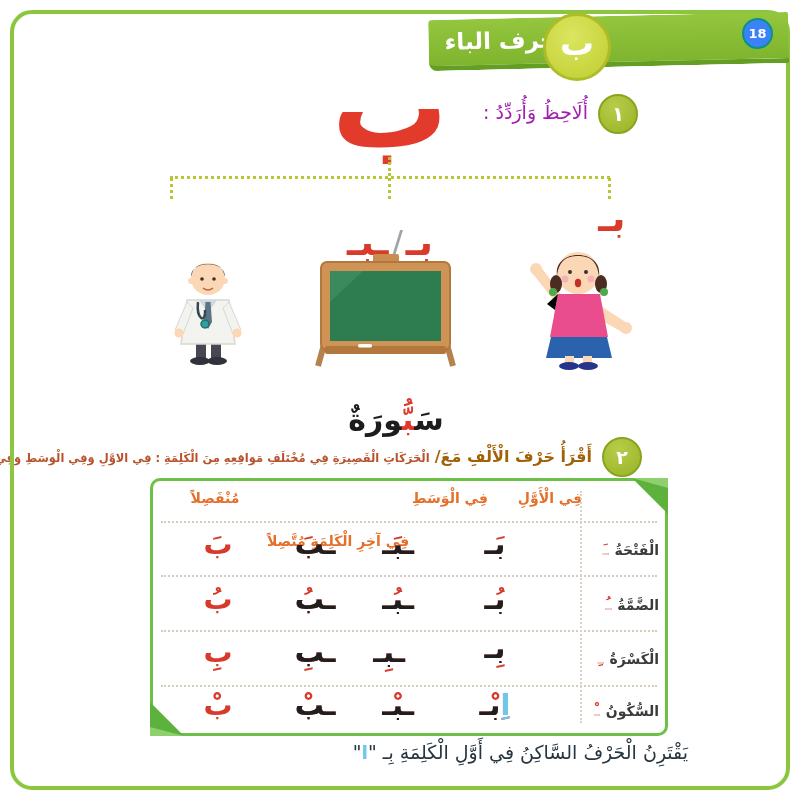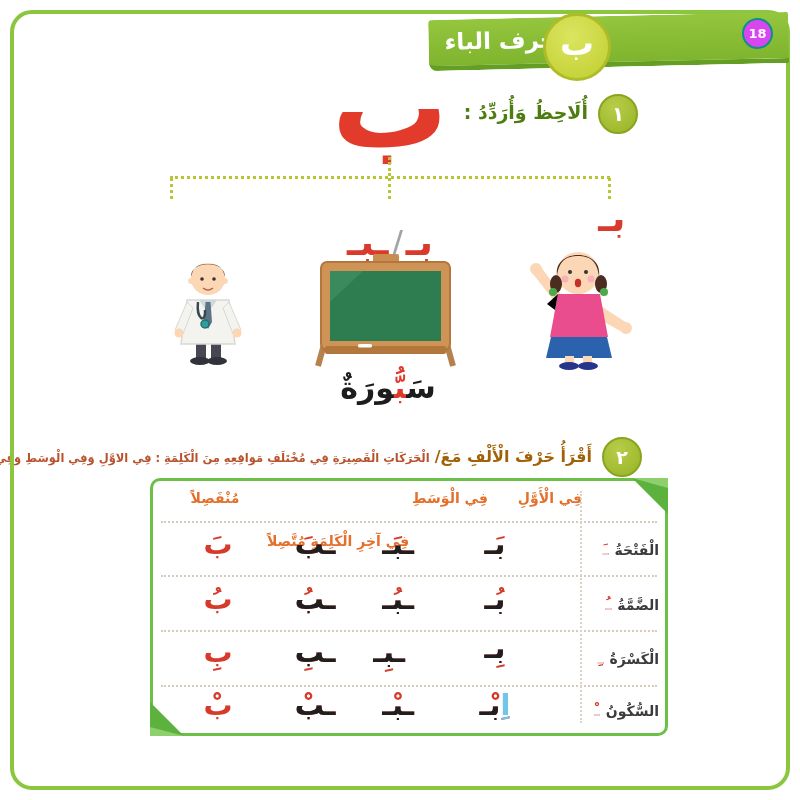--- a/index.html
+++ b/index.html
@@ -11,30 +11,30 @@
   .header-bar{position:absolute;left:428px;top:12px;width:360px;height:46px;
       background:linear-gradient(#94c63e,#7fb42e);border-bottom:5px solid #649e22;
       border-radius:4px 2px 2px 8px;transform:rotate(-1.3deg);transform-origin:100% 0;z-index:2;}
   .header-title{position:absolute;left:16px;top:9px;color:#fff;font-weight:bold;font-size:23px;
       direction:rtl;white-space:nowrap;}
   .letter-circle{position:absolute;left:543px;top:13px;width:62px;height:62px;border-radius:50%;
       background:radial-gradient(circle at 42% 32%,#dce560,#bfce2f);border:3px solid #aebd27;
       z-index:3;display:flex;align-items:center;justify-content:center;}
   .letter-circle span{color:#fff;font-weight:bold;font-size:34px;margin-top:-8px;}
   .page-badge{position:absolute;left:742px;top:18px;width:27px;height:27px;border-radius:50%;
-      background:#d946ef;border:2px solid #0c9188;color:#fff;font-weight:bold;font-size:13px;
+      background:#3b82f6;border:2px solid #0c9188;color:#fff;font-weight:bold;font-size:13px;
       display:flex;align-items:center;justify-content:center;z-index:3;}
 
   
   .sec-badge{position:absolute;width:36px;height:36px;border-radius:50%;
       background:radial-gradient(circle at 40% 30%,#b8cc49,#97b425);border:2px solid #89a51f;
       color:#fff;font-weight:bold;display:flex;align-items:center;justify-content:center;z-index:2;}
   #sec1-badge{left:598px;top:94px;font-size:20px;}
   #sec2-badge{left:602px;top:437px;font-size:19px;}
-  .sec1-instruction{position:absolute;right:212px;top:101px;color:#4d7c0f;font-weight:bold;
+  .sec1-instruction{position:absolute;right:212px;top:101px;color:#a21caf;font-weight:normal;
       font-size:19px;direction:rtl;white-space:nowrap;}
   .sec2-instruction{position:absolute;right:208px;top:447px;direction:rtl;white-space:nowrap;}
   .sec2-instruction .t-red{color:#a16207;font-weight:bold;font-size:16px;}
   .sec2-instruction .t-rest{color:#b8522c;font-weight:bold;font-size:11.5px;}
 
   
   .big-letter{position:absolute;left:290px;top:40px;width:200px;text-align:center;
       color:#e23a2b;font-weight:bold;font-size:116px;line-height:1.15;}
   .dot-h{position:absolute;left:170px;top:176px;width:440px;border-top:3px dotted #b9c633;}
   .dot-v{position:absolute;border-left:3px dotted #b9c633;}
@@ -51,21 +51,21 @@
   .slash{color:#9fa5a8;font-weight:normal;font-size:34px;padding:0 3px;}
 
   
   .card-img{position:absolute;}
   #img-doctor{left:158px;top:250px;}
   #img-board{left:303px;top:250px;}
   #img-girl{left:513px;top:244px;}
   .word{position:absolute;top:370px;direction:rtl;text-align:center;font-weight:bold;
       font-size:30px;color:#1d1d1d;white-space:nowrap;}
   #word-doctor{left:150px;width:115px;}
-  #word-board{left:318px;width:140px;}
+  #word-board{left:326px;width:140px;margin-top:32px;}
   #word-girl{left:524px;width:115px;}
   .word .red{color:#e0392b;}
 
   
   .tbl{position:absolute;left:150px;top:478px;width:518px;height:258px;box-sizing:border-box;
       border:3px solid #6cbf47;border-radius:10px;background:#fff;z-index:2;}
   .fold{position:absolute;width:0;height:0;}
   #fold-tr{top:-3px;right:-3px;border-left:36px solid transparent;border-top:36px solid #5cb23c;}
   #fold-tr2{top:-3px;right:-3px;border-left:36px solid transparent;border-top:10px solid #8ed06e;}
   #fold-bl{bottom:-3px;left:-3px;border-right:34px solid transparent;border-bottom:34px solid #5cb23c;}
@@ -238,13 +238,16 @@
     <div class="rlabel" style="top:218px">
       <span>السُّكُونُ</span>
       <span class="stack mark-sample"><span class="l-red">ـْ</span><span class="l-pale">ـ</span></span>
     </div>
     <div class="cell" style="left:342px;top:203px"><span class="stack"><span class="l-red">اِبْـ</span><span class="l-top"><span class="blue">اِ</span><span>بـ</span></span></span></div>
     <div class="cell" style="left:245px;top:203px"><span class="stack"><span class="l-red">ـبْـ</span><span class="l-top">ـبـ</span></span></div>
     <div class="cell" style="left:162px;top:203px"><span class="stack"><span class="l-red">ـبْ</span><span class="l-top">ـب</span></span></div>
     <div class="cell" style="left:65px;top:203px"><span class="stack"><span class="l-red">بْ</span></span></div>
   </div>
 
+  <div class="footer">
+    <span>يَقْتَرِنُ الْحَرْفُ السَّاكِنُ فِي أَوَّلِ الْكَلِمَةِ بِـ "</span><span class="alif">ا</span><span>"</span>
+  </div>
 </div>
 
 </body></html>

